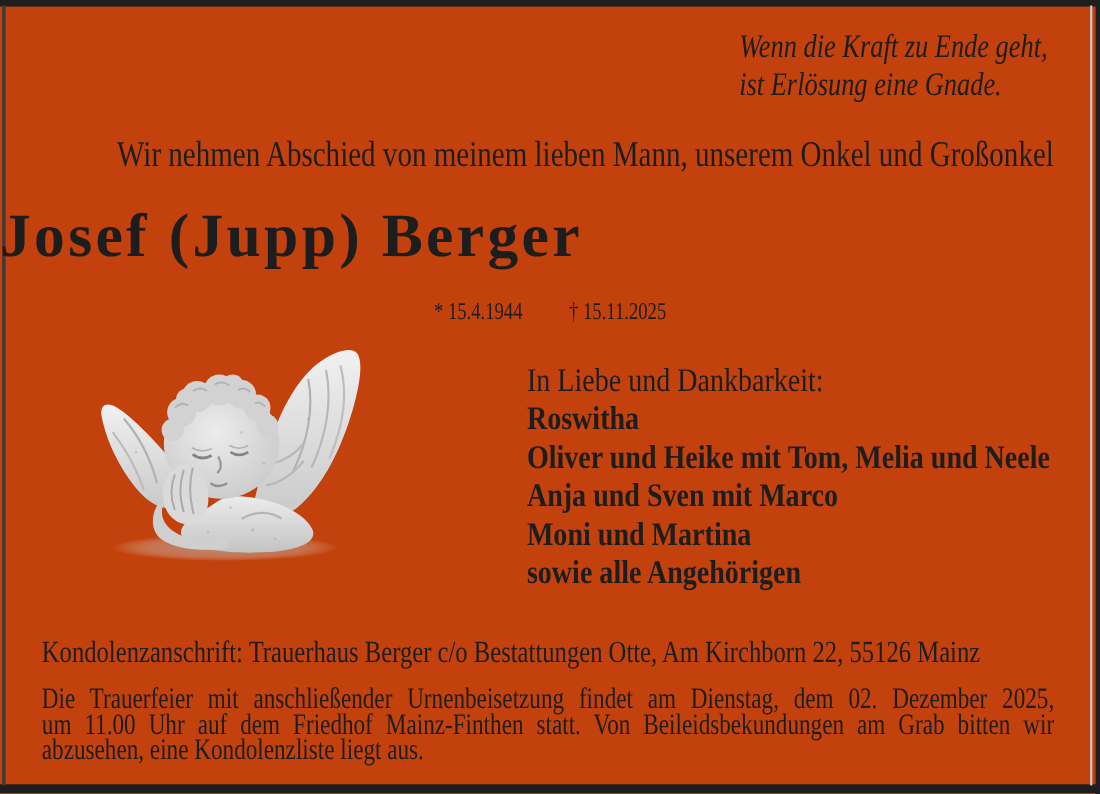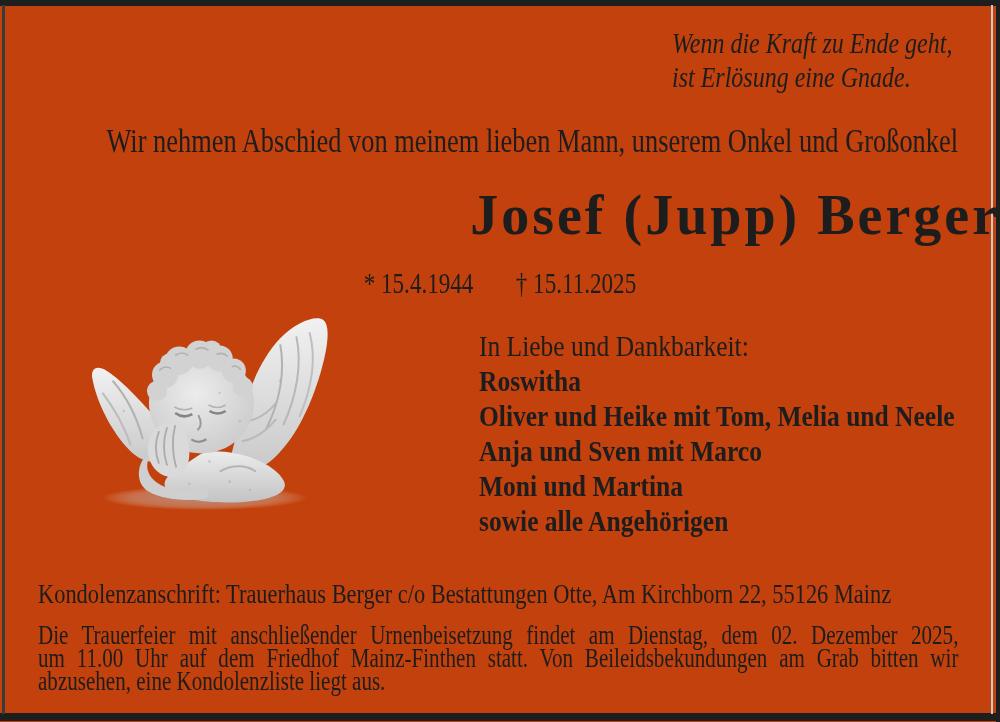--- a/index.html
+++ b/index.html
@@ -17,25 +17,25 @@
   
   .epigraph{
     position:absolute;left:672px;top:26px;font-style:italic;font-size:30px;line-height:34px;
     white-space:nowrap;transform:scaleX(0.80);transform-origin:left top;
   }
   .intro{
     position:absolute;left:0;top:123px;width:928px;text-align:center;font-size:33px;line-height:36px;
   }
   .intro .scale{display:inline-block;white-space:nowrap;transform:scaleX(0.80);transform-origin:center top;}
   .deceased-name{
-    position:absolute;left:0;top:185px;width:1000px;text-align:right;
+    position:absolute;left:0;top:185px;width:1000px;text-align:left;
     font-size:56px;line-height:60px;font-weight:bold;letter-spacing:3px;white-space:nowrap;
   }
   .dates{
-    position:absolute;left:0;top:267px;width:1000px;text-align:center;font-size:30px;line-height:32px;
+    position:absolute;left:0;top:267px;width:1000px;text-align:center;font-size:22px;line-height:32px;
   }
   .dates .scale{display:inline-block;white-space:nowrap;transform:scaleX(0.77);transform-origin:center top;}
   .dates .birth{margin-right:55px;}
   .family{
     position:absolute;left:479px;top:328px;font-size:30px;line-height:35px;white-space:nowrap;
     transform:scaleX(0.85);transform-origin:left top;
   }
   .family .names{font-weight:bold;}
   .condolence{
     position:absolute;left:38px;top:578px;font-size:28px;line-height:32px;white-space:nowrap;

